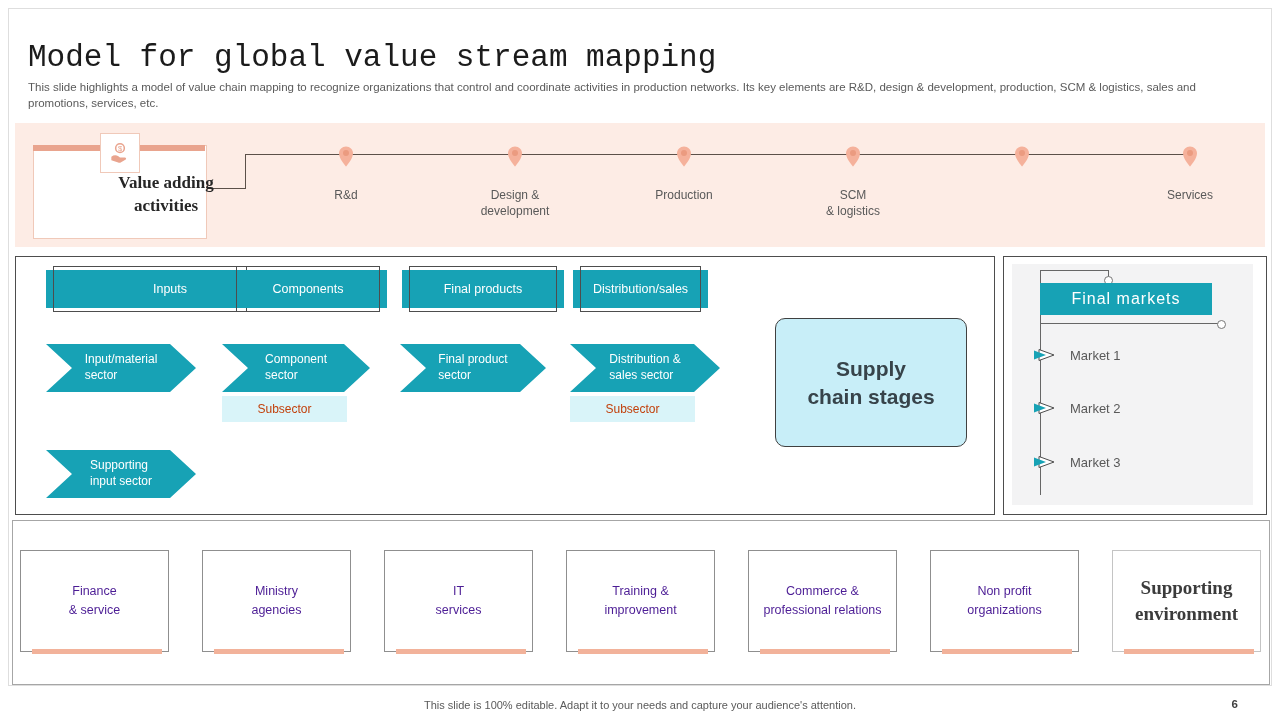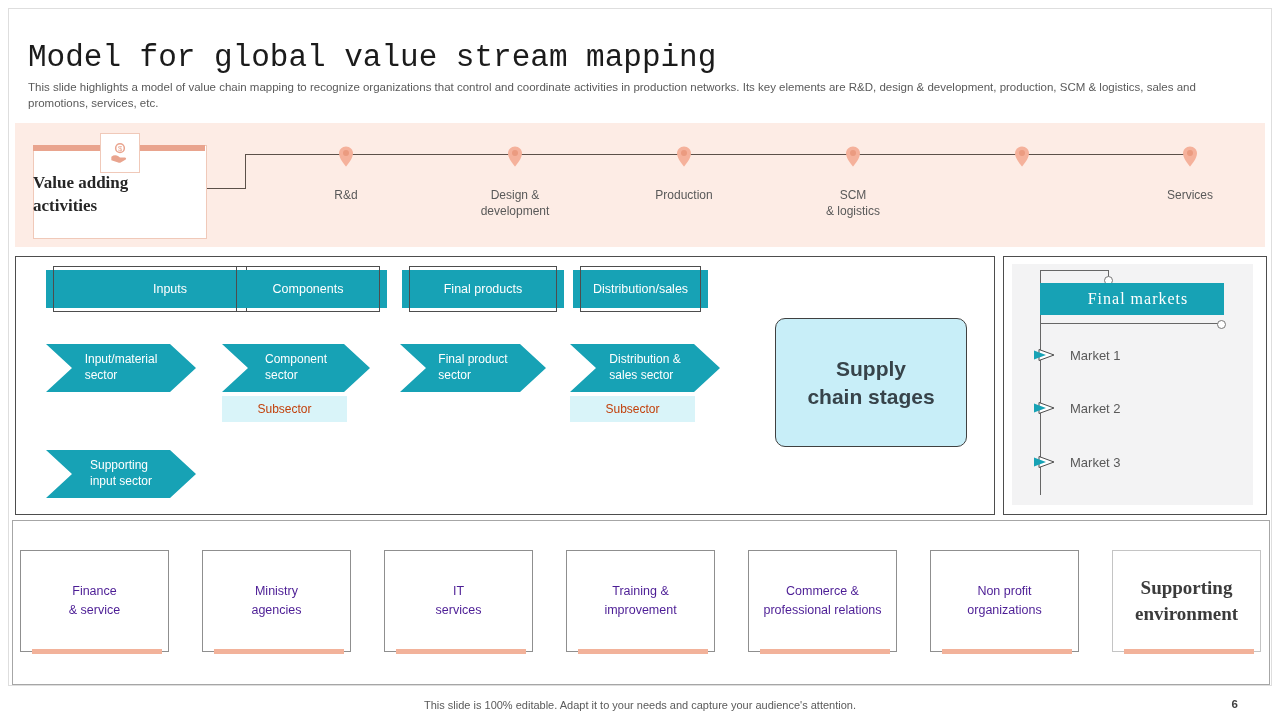--- a/index.html
+++ b/index.html
@@ -11,22 +11,22 @@
 
   .title{left:28px;top:24px;font-family:Liberation Mono, monospace;font-size:31px;color:#1b1b1b;margin-top:16px;}
   .subtitle{left:28px;top:79px;width:1226px;font-size:11.5px;color:#5a5a5a;line-height:1.4;}
 
   
   .band{left:15px;top:123px;width:1250px;height:124px;background:#fdece5;}
   .va-box{left:33px;top:145px;width:172px;height:92px;background:#fff;border:1px solid #f0c9b9;}
   .va-bar{left:33px;top:145px;width:172px;height:6px;background:#e9a48e;}
   .va-icon{left:100px;top:133px;width:38px;height:38px;background:#fff;border:1px solid #f0c9b9;
            display:flex;align-items:center;justify-content:center;}
-  .va-label{left:33px;top:172px;width:172px;text-align:left;font-family:"Liberation Serif",serif;
-            font-weight:bold;font-size:17px;color:#262626;line-height:1.35;}
+  .va-label{left:33px;top:172px;width:172px;text-align:center;font-family:"Liberation Serif",serif;
+            font-weight:bold;font-size:17px;color:#262626;line-height:1.35;padding-left:47px;}
   .tl-line{background:#5c5049;}
   .pin{width:14px;height:21px;}
   .stage-label{width:150px;text-align:center;font-size:12px;color:#595959;line-height:1.35;top:187px;}
 
   
   .main-box{left:15px;top:256px;width:978px;height:257px;border:1px solid #4d4d4d;background:#fff;}
   .teal-head{background:#17a2b5;color:#fff;font-size:12.5px;display:flex;align-items:center;
              justify-content:center;height:38px;top:270px;}
   .teal-head::after{content:"";position:absolute;left:7px;right:7px;top:-4px;bottom:-4px;
              border:1px solid #4d4d4d;}
@@ -36,22 +36,22 @@
   .subsec{background:#d9f4f9;color:#c2410c;font-size:12px;display:flex;align-items:center;
           justify-content:center;height:26px;top:396px;width:125px;}
   .scs{left:775px;top:318px;width:190px;height:127px;background:#c8eef8;border:1.5px solid #404040;
        border-radius:10px;display:flex;align-items:center;justify-content:center;text-align:center;
        font-weight:bold;font-size:21px;color:#37434a;line-height:1.3;}
 
   
   .fm-panel{left:1003px;top:256px;width:262px;height:257px;border:1px solid #4d4d4d;background:#fff;}
   .fm-inner{left:1012px;top:264px;width:241px;height:241px;background:#f3f3f4;}
   .fm-box{left:1040px;top:283px;width:172px;height:32px;background:#17a2b5;color:#fff;
-          font-family:Liberation Serif, serif;font-size:16px;letter-spacing:1px;
-          display:flex;align-items:center;justify-content:center;padding-left:12px;}
+          font-family:Liberation Sans, sans-serif;font-size:16px;letter-spacing:1px;
+          display:flex;align-items:center;justify-content:center;}
   .node{width:7px;height:7px;border-radius:50%;background:#fff;border:1px solid #777;}
   .mk-row{left:1032px;width:200px;height:20px;display:flex;align-items:center;gap:12px;}
   .mk-label{font-size:13px;color:#595959;}
 
   
   .env-sec{left:12px;top:520px;width:1256px;height:163px;border:1px solid #a6a6a6;background:#fff;}
   .envbox{background:#fff;border:1px solid #8f8f8f;display:flex;align-items:center;justify-content:center;
           text-align:center;color:#4c1d95;font-size:12.5px;line-height:1.5;top:550px;width:147px;height:100px;}
   .envbox::after{content:"";position:absolute;left:11px;right:6px;bottom:-3px;height:5px;background:#f2b29a;}
   .env-title{border:1px solid #c4c4c4;font-family:"Liberation Serif",serif;font-weight:bold;

